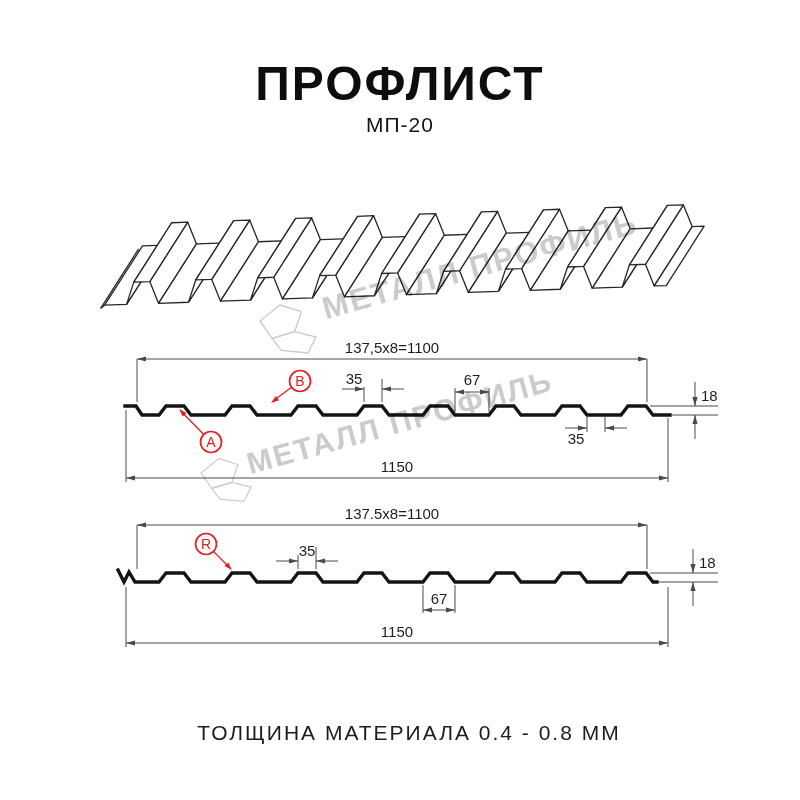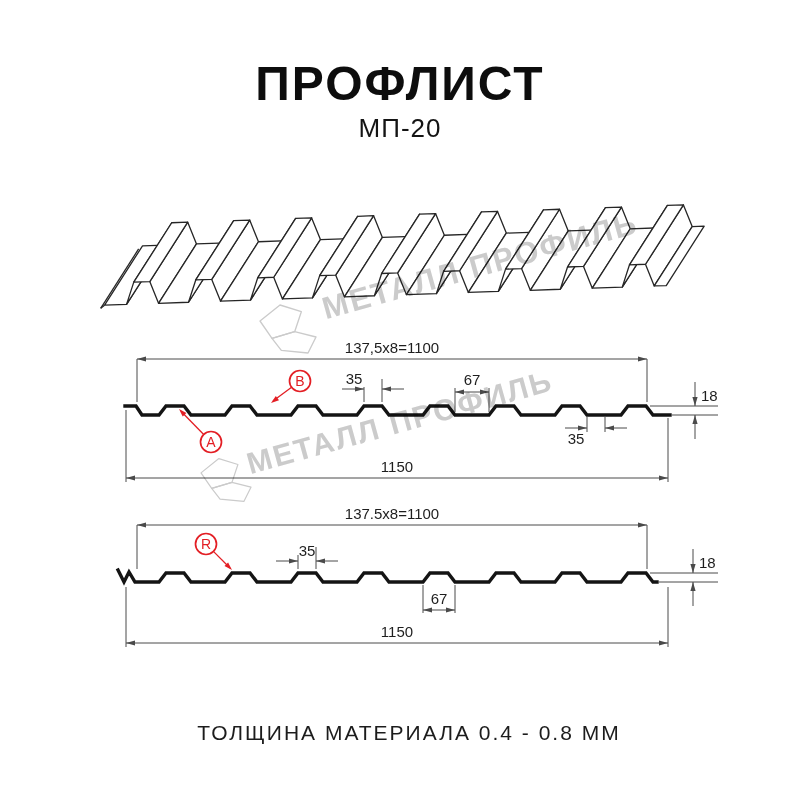--- a/index.html
+++ b/index.html
@@ -1,21 +1,21 @@
 <!DOCTYPE html>
 <html><head>
 <meta charset="utf-8">
 <style>
   html,body{margin:0;padding:0;background:#fff;}
   body{width:800px;height:800px;position:relative;overflow:hidden;
        font-family:"Liberation Sans",sans-serif;color:#111;}
   .abs{position:absolute;}
   #title{left:0;top:56px;width:800px;text-align:center;font-size:48px;font-weight:700;
          letter-spacing:2px;color:#0d0d0d;}
-  #subtitle{left:0;top:113px;width:800px;text-align:center;font-size:26px;font-weight:500;
+  #subtitle{left:0;top:113px;width:800px;text-align:center;font-size:21px;font-weight:500;
          letter-spacing:1px;color:#141414;}
   #footer{left:0;top:721px;width:800px;text-align:center;font-size:21px;font-weight:500;
          letter-spacing:2px;color:#1c1c1c;padding-left:9px;}
   
   svg .dl{stroke:#4a4a4a;stroke-width:1;fill:none;}
   svg .ah{fill:#4a4a4a;stroke:none;}
   svg .dt{font-family:"Liberation Sans",sans-serif;font-size:15px;fill:#1e1e1e;}
   svg .prof{stroke:#141414;stroke-width:3.4;fill:none;stroke-linejoin:miter;stroke-linecap:square;}
   svg .red-l{stroke:#e31e24;stroke-width:1.3;fill:none;}
   svg .red-f{fill:#e31e24;stroke:none;}

